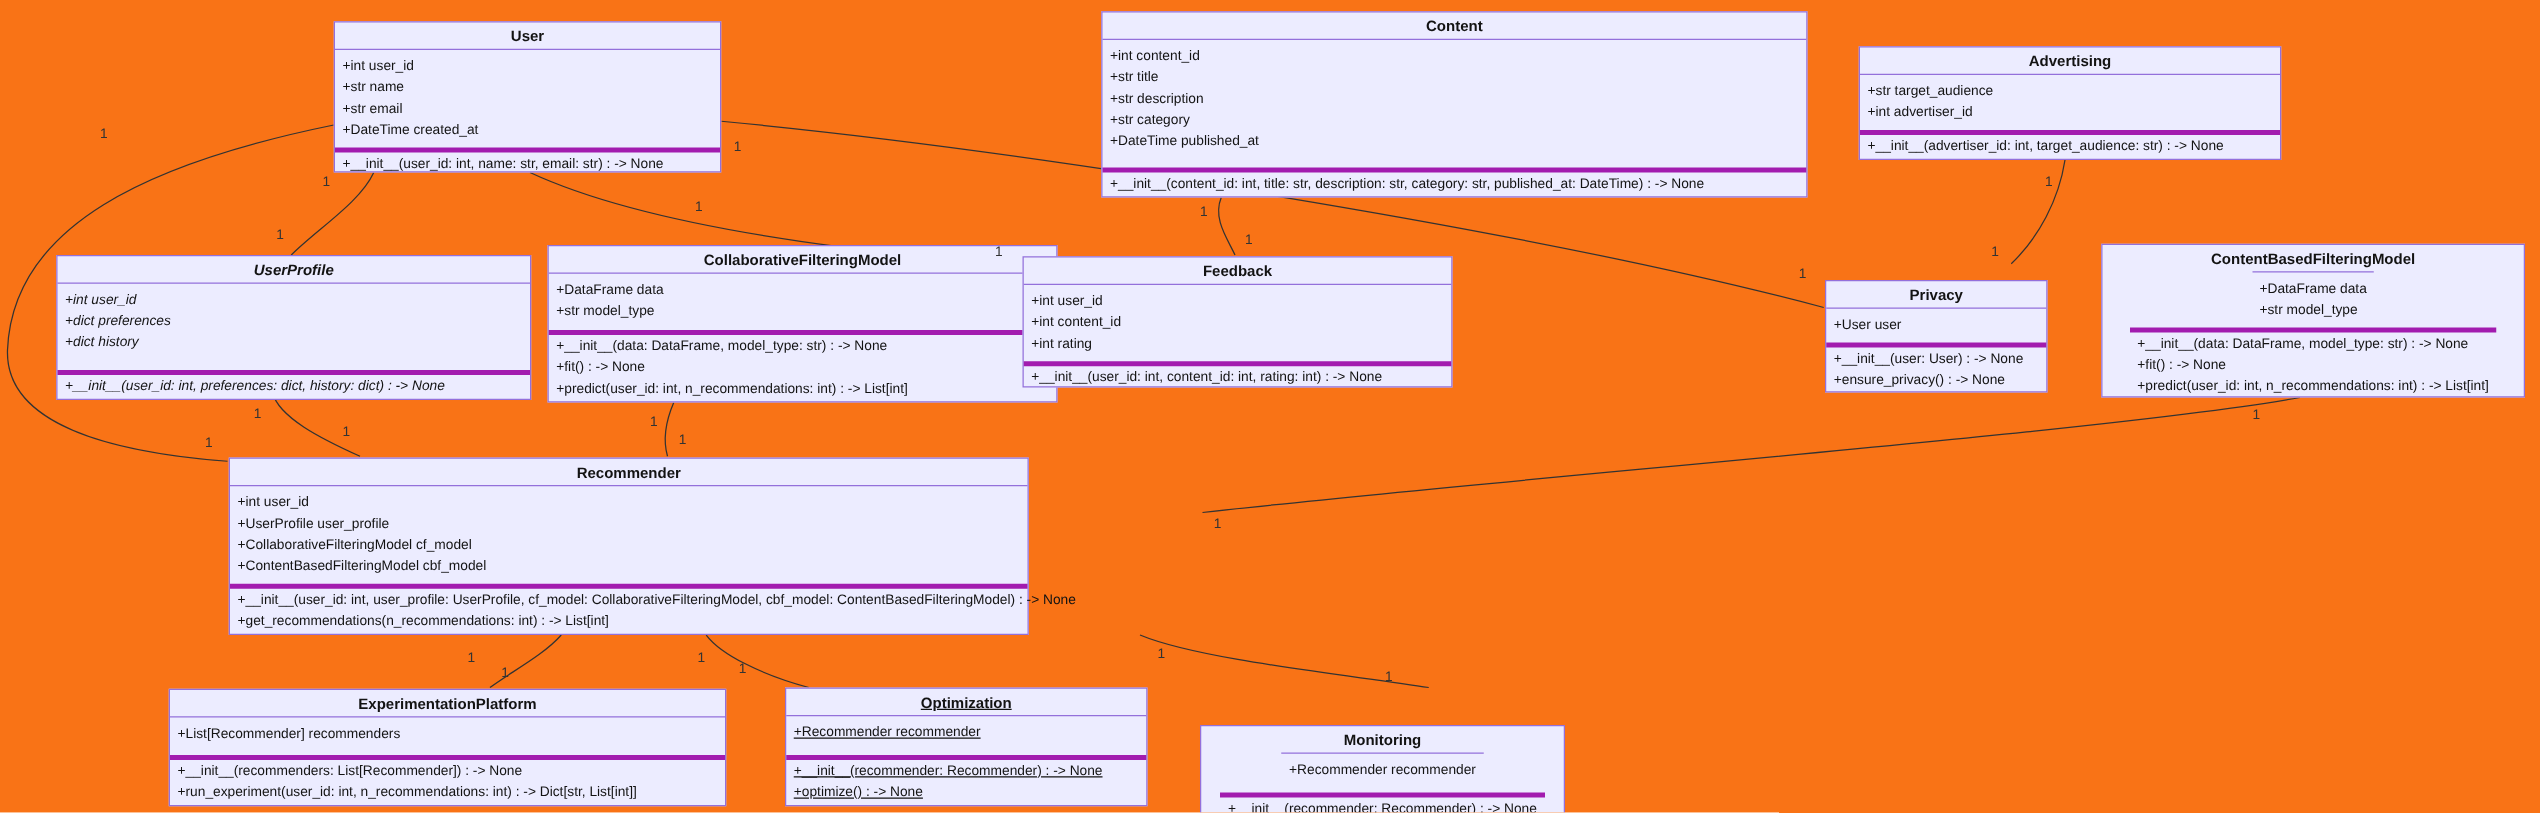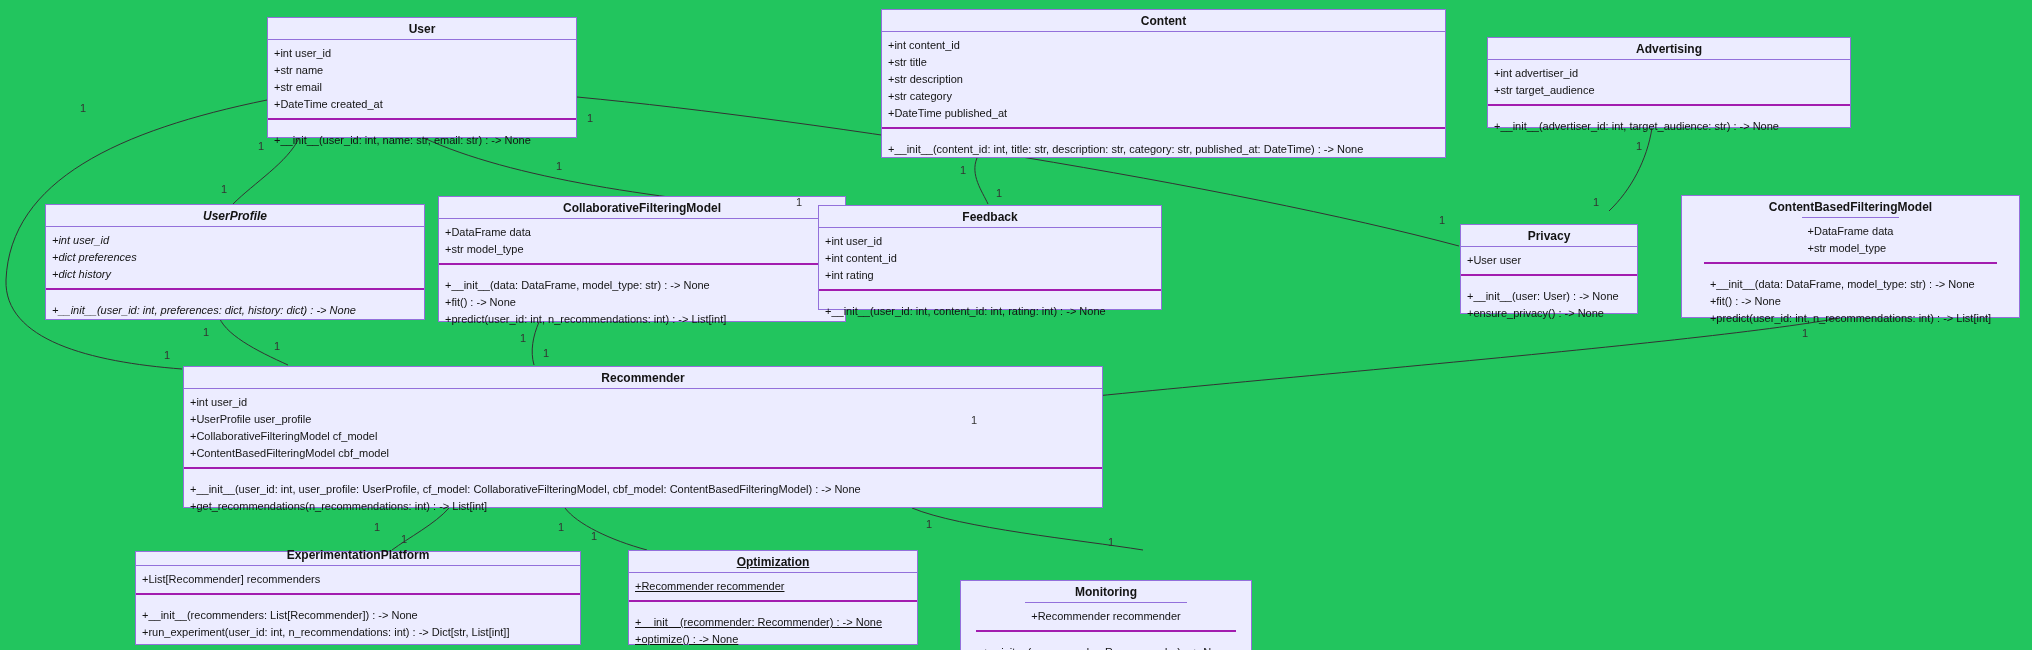--- a/index.html
+++ b/index.html
@@ -1,24 +1,24 @@
 <!DOCTYPE html>
 <html><head>
 <meta charset="utf-8">
 <style>
   html,body{margin:0;padding:0;background:#ffffff;}
   body{font-family:"Liberation Sans","DejaVu Sans",sans-serif;}
-  .canvas{position:relative;width:2032px;height:650px;background:#22c55e;overflow:hidden;}
+  .canvas{position:relative;width:2032px;height:650px;background:#f97316;overflow:hidden;}
   #edge-svg{position:absolute;left:0;top:0;z-index:0;}
   #edge-svg path{fill:none;stroke:#333333;stroke-width:1px;}
   .class-box{position:absolute;z-index:1;background:#ECECFF;border:1px solid #9370DB;
              box-sizing:border-box;display:flex;flex-direction:column;color:#131313;}
   .class-title{font-size:12px;font-weight:bold;text-align:center;padding:4px 6px 3px 6px;white-space:nowrap;}
   .class-attrs{border-top:1px solid #9370DB;padding:5px 6px;flex:1 1 auto;}
-  .class-methods{border-top:2px solid #a21caf;padding:12px 6px;}
+  .class-methods{border-top:4px solid #a21caf;padding:1px 6px;}
   .member{font-size:11px;line-height:17px;white-space:nowrap;}
   .mult-label{position:absolute;z-index:2;font-size:11px;color:#333333;transform:translate(-50%,-50%);
               line-height:11px;}
 </style>
 </head>
 <body>
 
 <div class="canvas">
   <svg id="edge-svg" width="2032" height="650" viewBox="0 0 2032 650">
       <path d="M299,138 C288,162 254,183 233,204" stroke="#333333"></path>
@@ -53,25 +53,25 @@
           <div class="member">+int content_id</div>
           <div class="member">+str title</div>
           <div class="member">+str description</div>
           <div class="member">+str category</div>
           <div class="member">+DateTime published_at</div>
         </div>
         <div class="class-methods">
           <div class="member">+__init__(content_id: int, title: str, description: str, category: str, published_at: DateTime) : -&gt; None</div>
         </div>
       </div>
-      <div class="class-box" style="left: 1487px; top: 37px; width: 364px; height: 91px;">
+      <div class="class-box" style="left: 1487px; top: 37px; width: 338px; height: 91px;">
         <div class="class-title">Advertising</div>
         <div class="class-attrs">
+          <div class="member">+str target_audience</div>
           <div class="member">+int advertiser_id</div>
-          <div class="member">+str target_audience</div>
         </div>
         <div class="class-methods">
           <div class="member">+__init__(advertiser_id: int, target_audience: str) : -&gt; None</div>
         </div>
       </div>
       <div class="class-box" style="left: 45px; top: 204px; width: 380px; height: 116px; font-style: italic;">
         <div class="class-title">UserProfile</div>
         <div class="class-attrs">
           <div class="member">+int user_id</div>
           <div class="member">+dict preferences</div>
@@ -119,21 +119,21 @@
         <div class="class-attrs">
           <div class="member">+DataFrame data</div>
           <div class="member">+str model_type</div>
         </div>
         <div class="class-methods">
           <div class="member">+__init__(data: DataFrame, model_type: str) : -&gt; None</div>
           <div class="member">+fit() : -&gt; None</div>
           <div class="member">+predict(user_id: int, n_recommendations: int) : -&gt; List[int]</div>
         </div>
       </div>
-      <div class="class-box" style="left: 183px; top: 366px; width: 920px; height: 142px;">
+      <div class="class-box" style="left: 183px; top: 366px; width: 640px; height: 142px;">
         <div class="class-title">Recommender</div>
         <div class="class-attrs">
           <div class="member">+int user_id</div>
           <div class="member">+UserProfile user_profile</div>
           <div class="member">+CollaborativeFilteringModel cf_model</div>
           <div class="member">+ContentBasedFilteringModel cbf_model</div>
         </div>
         <div class="class-methods">
           <div class="member">+__init__(user_id: int, user_profile: UserProfile, cf_model: CollaborativeFilteringModel, cbf_model: ContentBasedFilteringModel) : -&gt; None</div>
           <div class="member">+get_recommendations(n_recommendations: int) : -&gt; List[int]</div>

